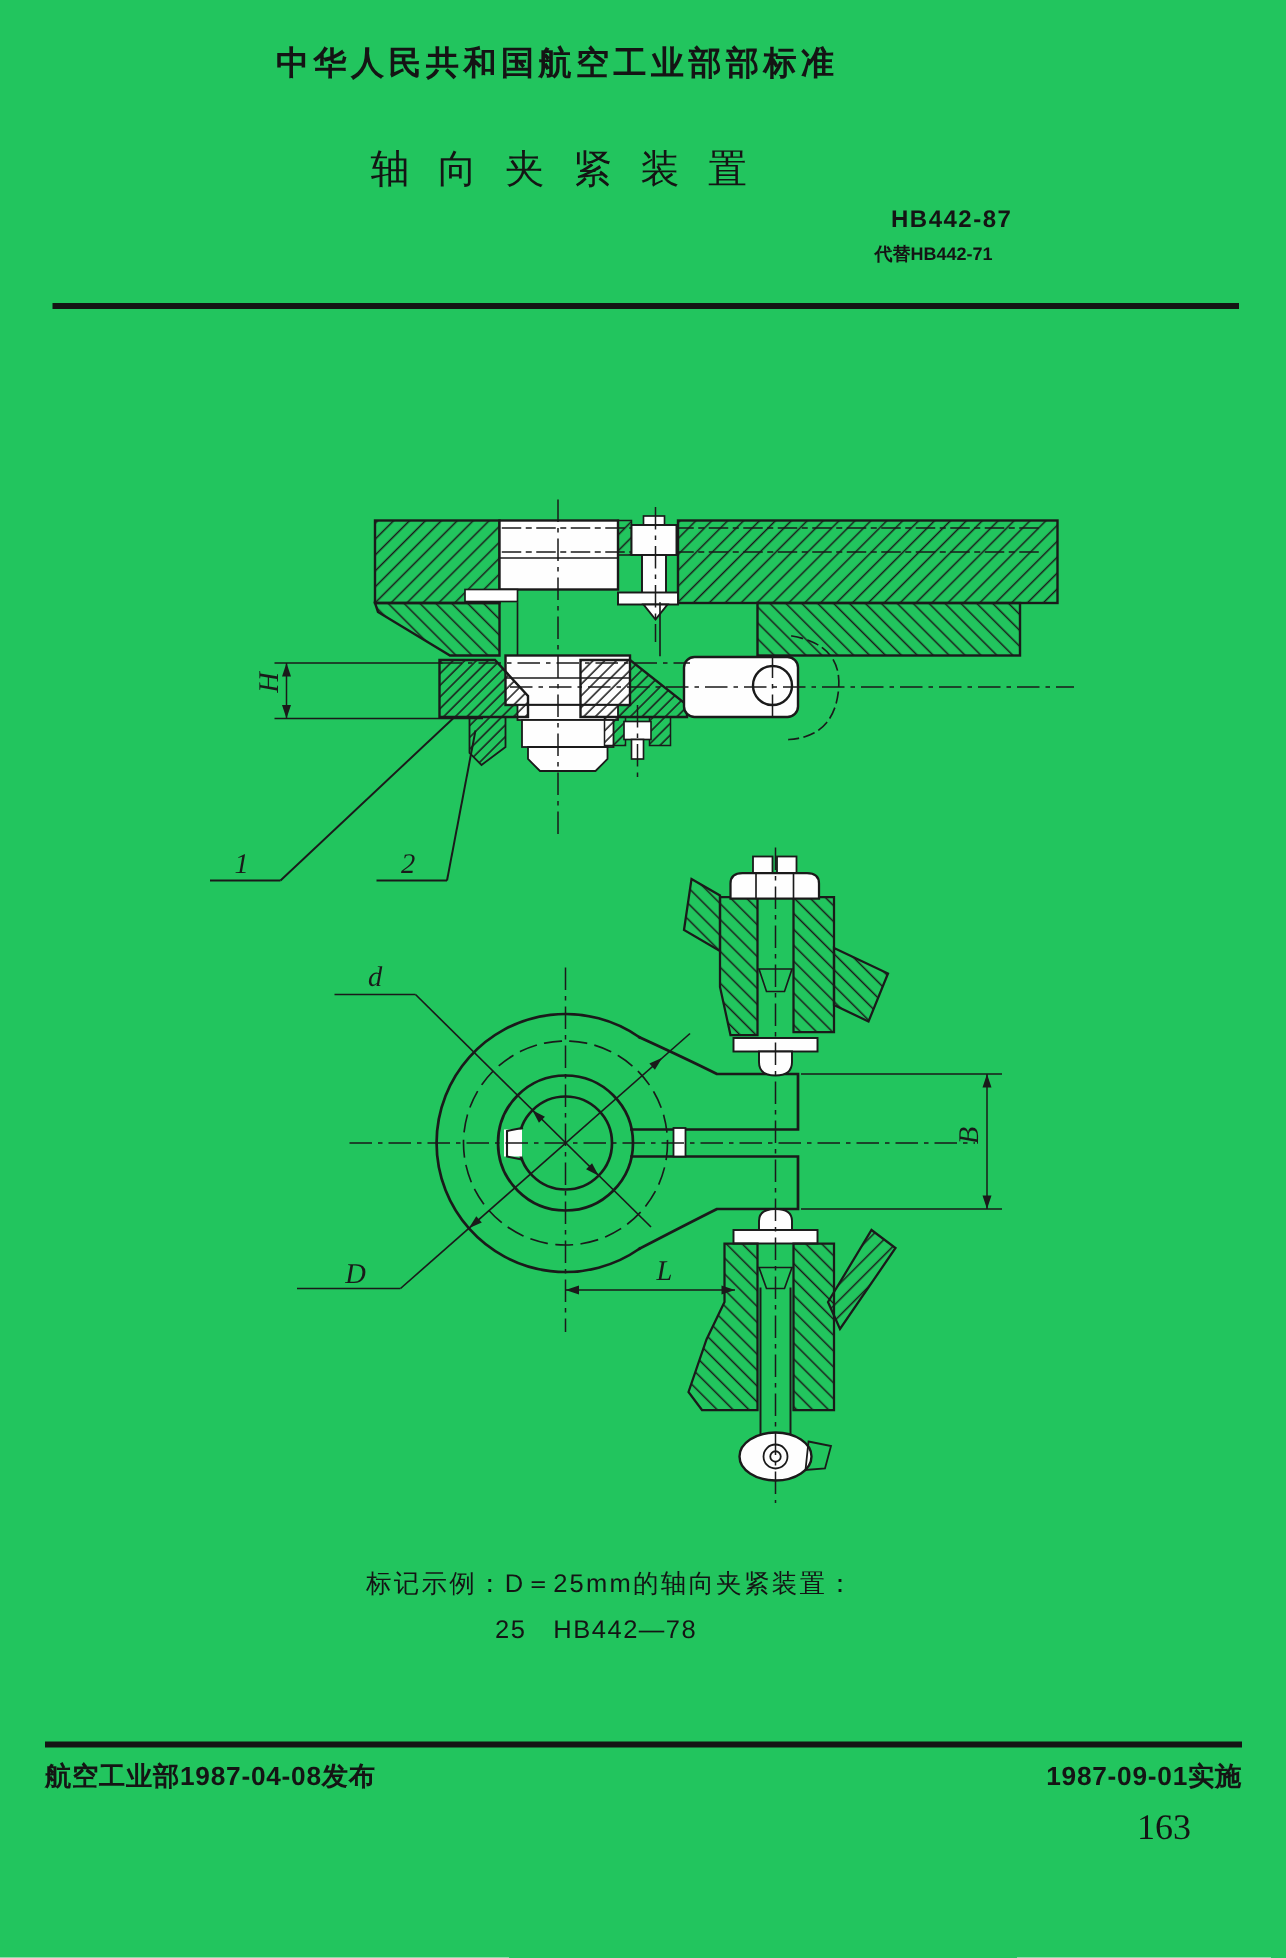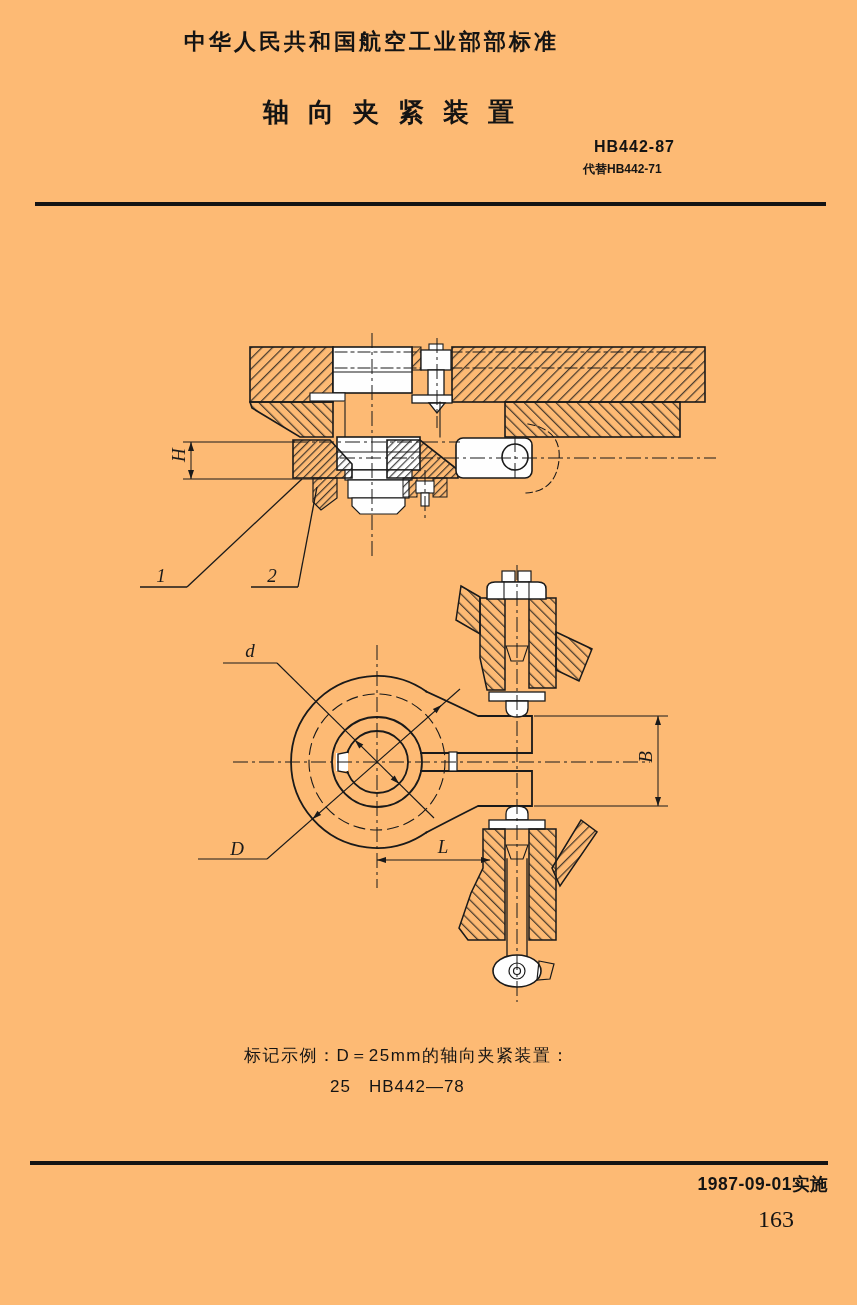--- a/index.html
+++ b/index.html
@@ -1,20 +1,20 @@
 <!DOCTYPE html>
 <html><head>
 <meta charset="utf-8">
 <style>
   html,body{margin:0;padding:0;background:#e8e8e8;}
-  .page{position:relative;width:857px;height:1305px;background:#fdba74;margin:0 auto;
+  .page{position:relative;width:857px;height:1305px;background:#22c55e;margin:0 auto;
         font-family:"Liberation Sans",sans-serif;color:#141414;overflow:hidden;}
   .abs{position:absolute;white-space:pre;}
   .header{left:184px;top:27px;font-size:22px;font-weight:bold;letter-spacing:3px;}
-  .title{left:247px;top:95px;font-size:26px;font-weight:bold;letter-spacing:19px;margin-left:16px;}
+  .title{left:247px;top:95px;font-size:26px;font-weight:normal;letter-spacing:19px;}
   .stdcode{left:594px;top:138px;font-size:16px;font-weight:bold;letter-spacing:1px;}
   .supersedes{left:583px;top:161px;font-size:12px;font-weight:bold;}
   .rule{position:absolute;background:#141414;}
   .rule-top{left:35px;top:202px;width:791px;height:3.5px;}
   .rule-bottom{left:30px;top:1161px;width:798px;height:3.5px;}
   .example1{left:244px;top:1044px;font-size:17px;letter-spacing:1.5px;text-align:right;}
   .example2{left:330px;top:1075px;font-size:17px;letter-spacing:1px;}
   .footL{left:30px;top:1172px;font-size:17.5px;font-weight:bold;letter-spacing:0.5px;}
   .footR{right:29px;top:1172px;font-size:17.5px;font-weight:bold;letter-spacing:0.5px;}
   .pagenum{left:758px;top:1206px;font-size:24px;font-family:"Liberation Serif",serif;}
@@ -193,15 +193,16 @@
       <polygon points="377,860 386,857 386,863" fill="#1a1a1a" stroke="none"></polygon>
       <polygon points="490,860 481,857 481,863" fill="#1a1a1a" stroke="none"></polygon>
       <text class="dlbl" x="443" y="853" text-anchor="middle" stroke="none">L</text>
     </g>
   </svg>
 
   <div class="abs example1">标记示例：D＝25mm的轴向夹紧装置：</div>
   <div class="abs example2">25　HB442—78</div>
 
   <div class="rule rule-bottom"></div>
+  <div class="abs footL">航空工业部1987-04-08发布</div>
   <div class="abs footR">1987-09-01实施</div>
   <div class="abs pagenum">163</div>
 </div>
 
 </body></html>

